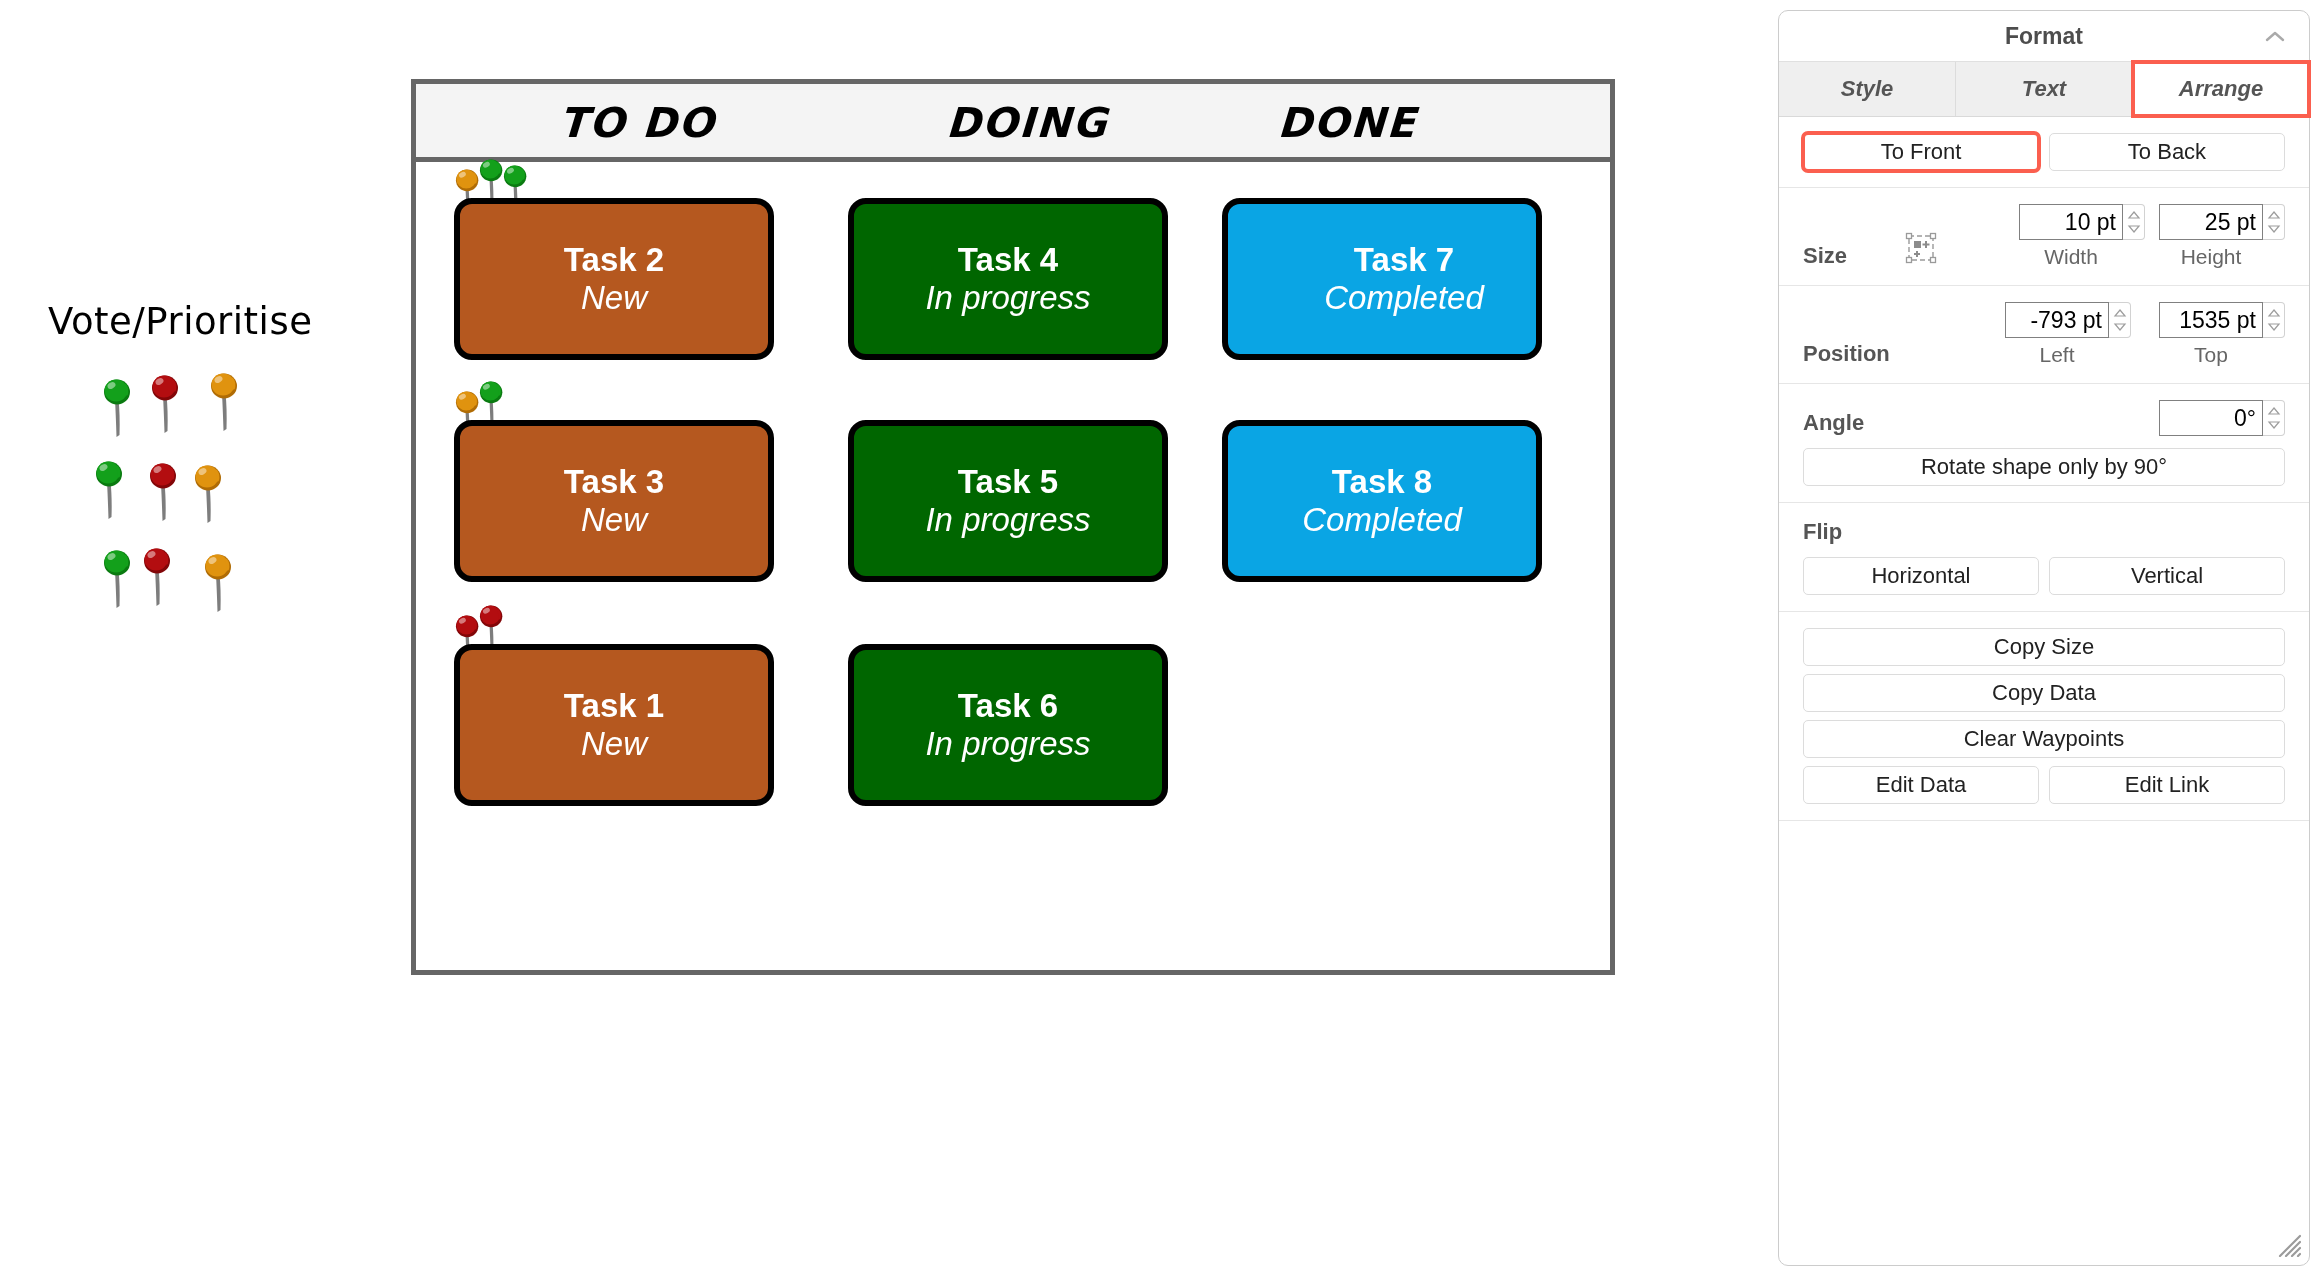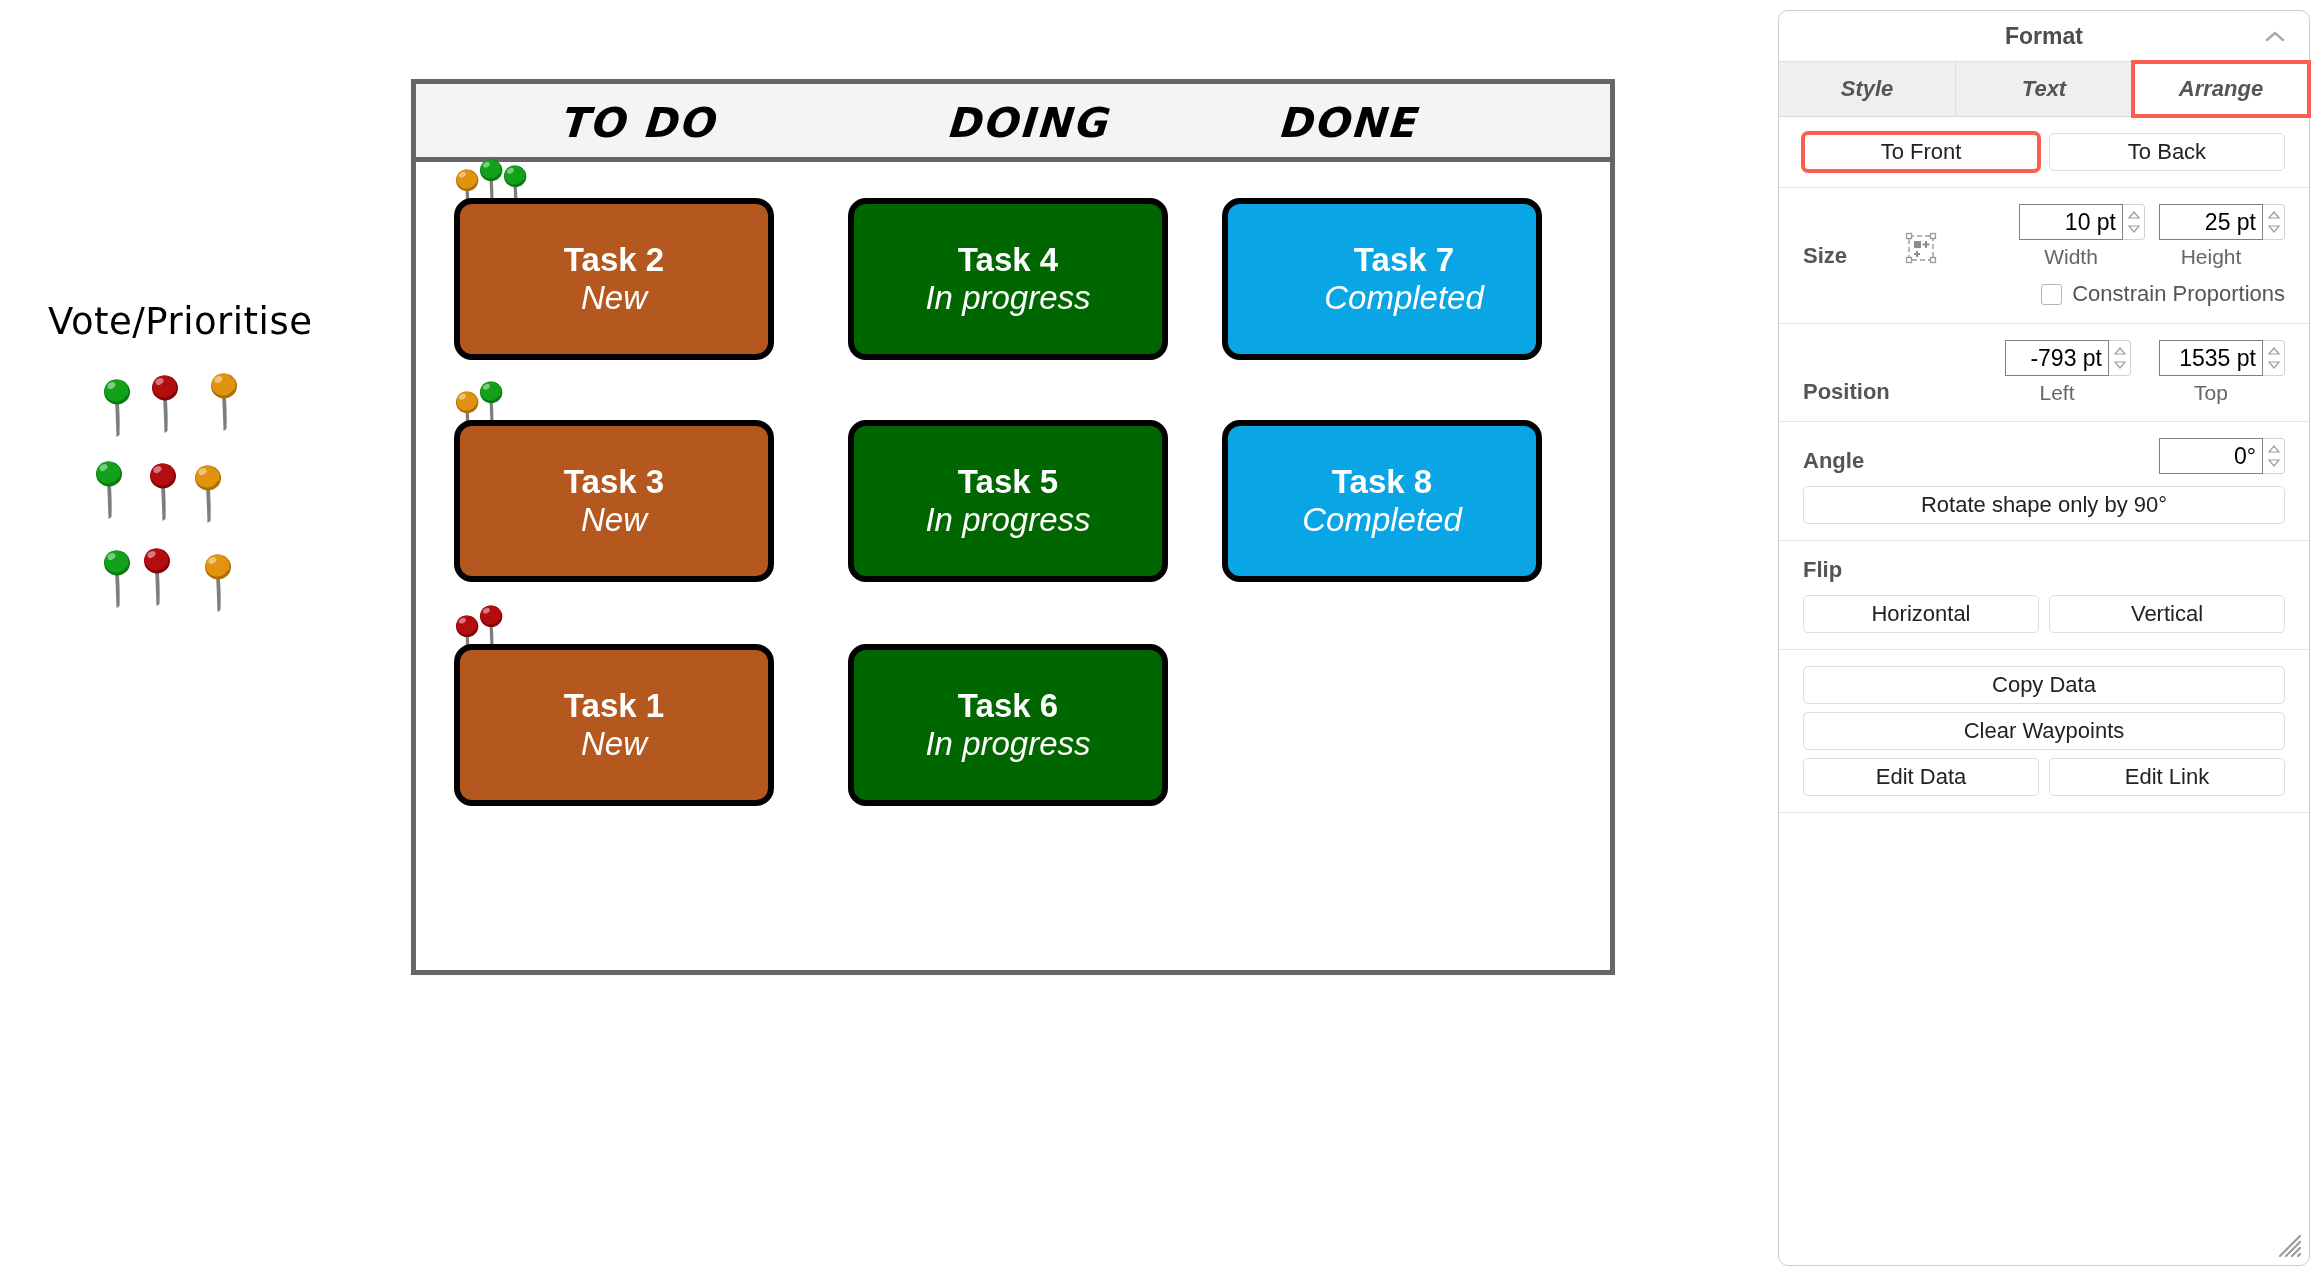--- a/index.html
+++ b/index.html
@@ -365,24 +365,20 @@
                 <svg width="16" height="32" viewBox="0 0 16 32">
                     <path d="M8 6 L13 12 L3 12 Z" fill="#fff" stroke="#9d9d9d" stroke-width="1.2"></path>
                     <path d="M8 26 L13 20 L3 20 Z" fill="#fff" stroke="#9d9d9d" stroke-width="1.2"></path>
                   </svg>
               </div>
             </div>
             <div class="sublbl" style="width:104px;margin-top:5px;">Height</div>
           </div>
         </div>
       </div>
-      <div style="display:flex; align-items:center; justify-content:flex-end; gap:10px; margin-top:12px;">
-        <span class="chk"></span>
-        <span style="font-size:22px;color:#555;">Constrain Proportions</span>
-      </div>
     </div>
 
     <div class="sect">
       <div class="row">
         <span class="lbl">Position</span>
         <div style="margin-left:auto; display:flex; gap:28px;">
           <div>
             <div class="numfield">
               <div class="numbox">-793 pt</div>
               <div class="spin">
@@ -428,20 +424,21 @@
 
     <div class="sect">
       <div class="lbl" style="margin-bottom:12px;">Flip</div>
       <div class="btn-pair">
         <div class="btn">Horizontal</div>
         <div class="btn">Vertical</div>
       </div>
     </div>
 
     <div class="sect">
+      <div class="btn btn-full">Copy Size</div>
       <div class="btn btn-full">Copy Data</div>
       <div class="btn btn-full">Clear Waypoints</div>
       <div class="btn-pair">
         <div class="btn">Edit Data</div>
         <div class="btn">Edit Link</div>
       </div>
     </div>
 
     <div id="resize-grip">
       <svg width="26" height="26" viewBox="0 0 26 26">

